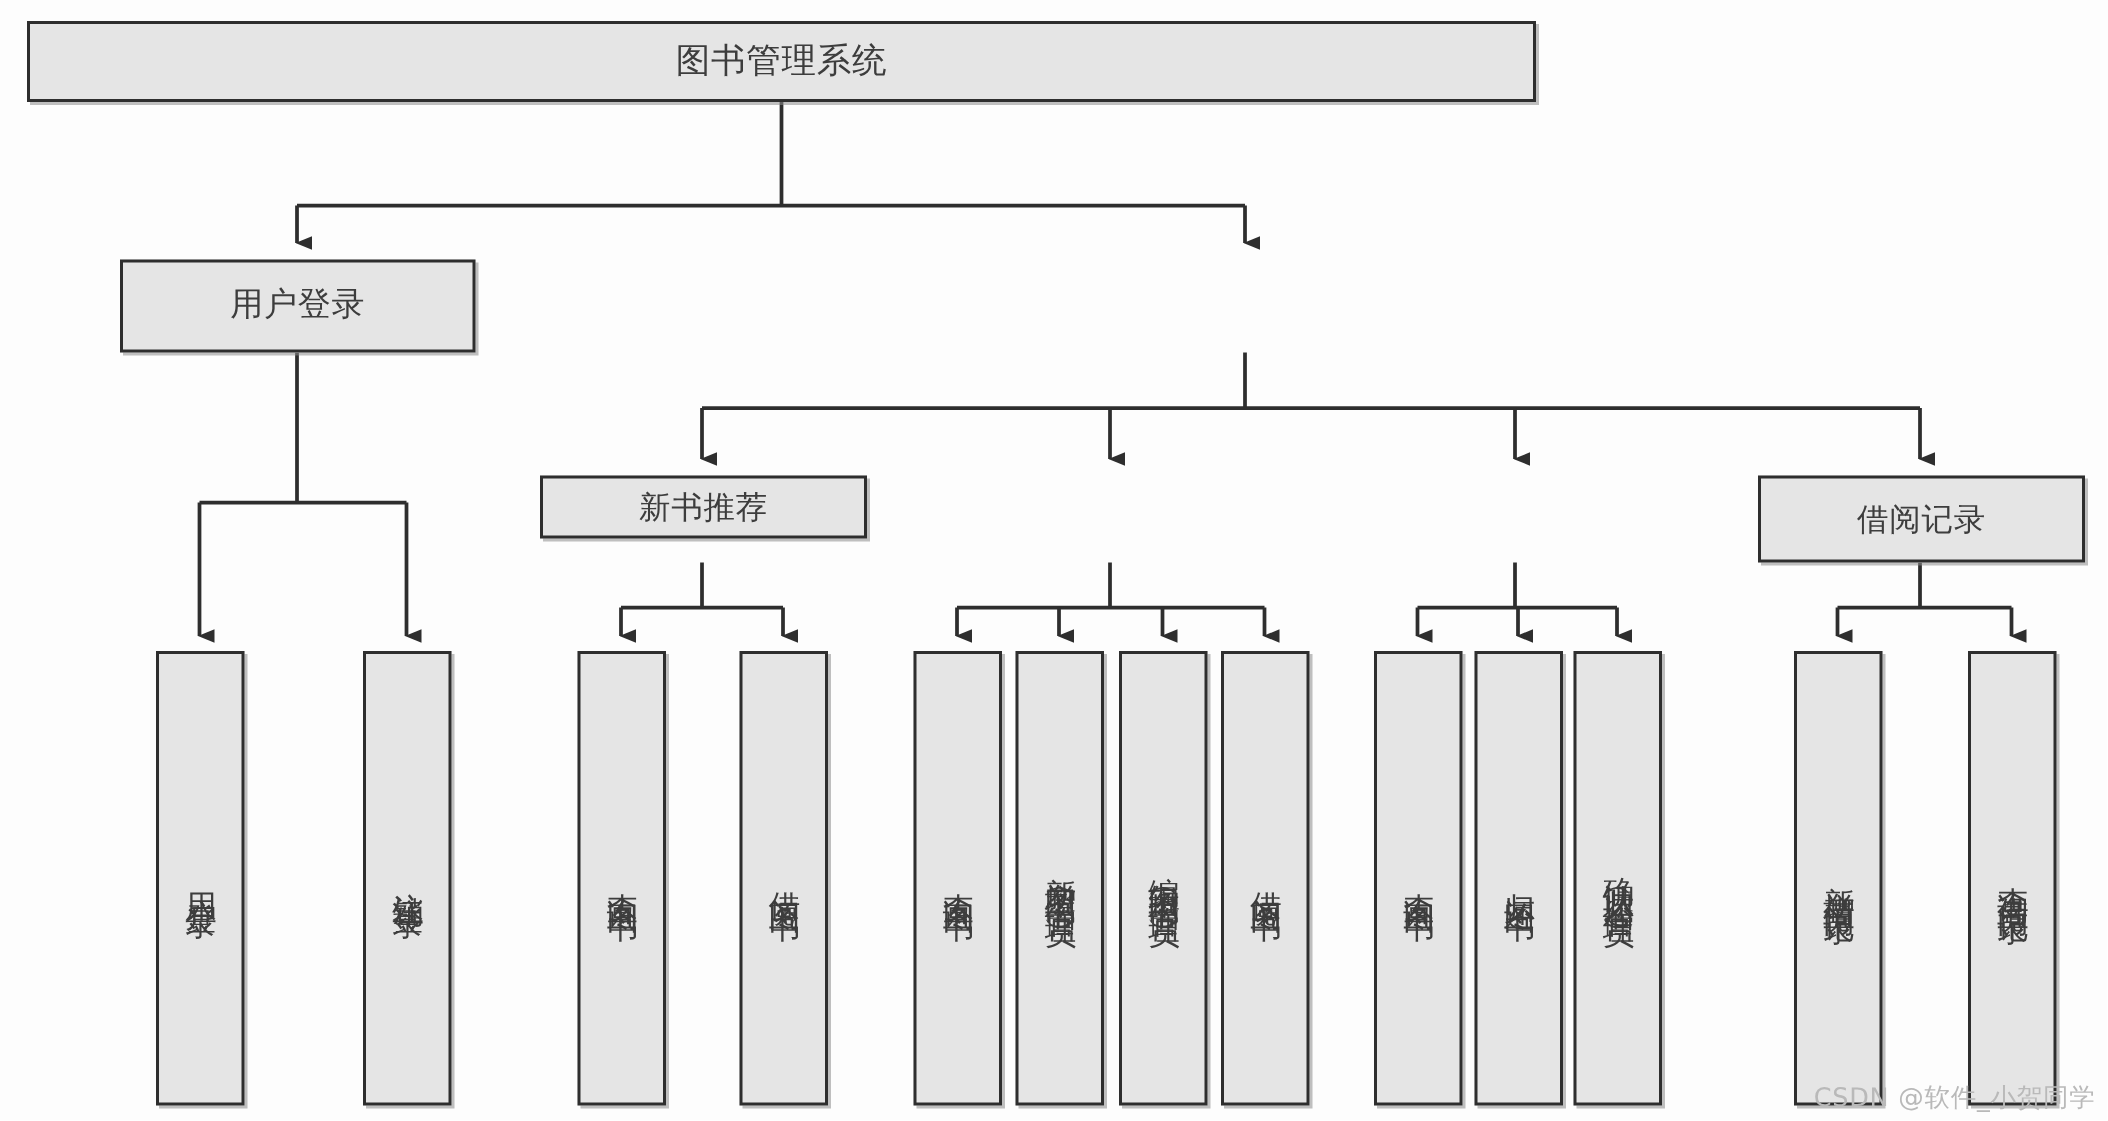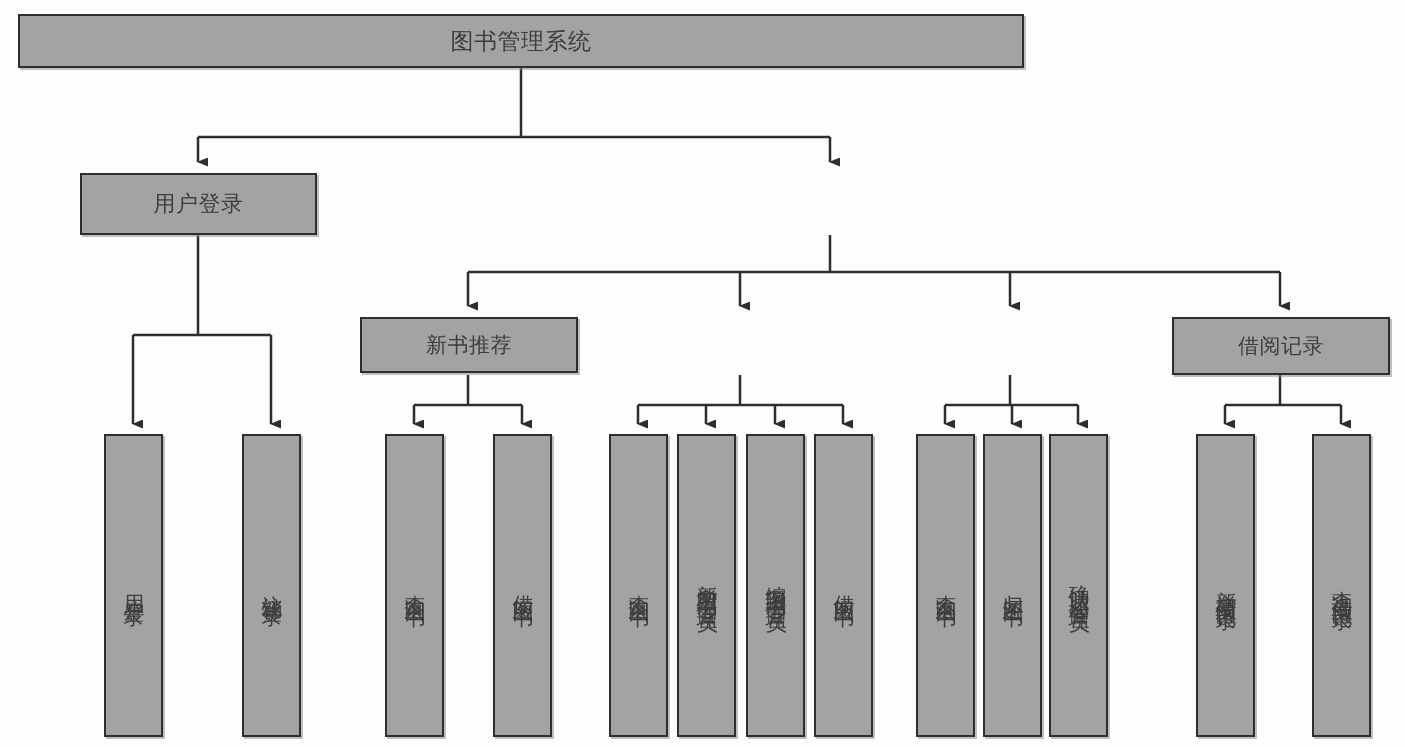--- a/index.html
+++ b/index.html
@@ -22,21 +22,21 @@
     position: absolute;
     left: 0;
     top: 0;
     width: 1405px;
     height: 747px;
     pointer-events: none;
   }
   .node {
     position: absolute;
     box-sizing: border-box;
-    background: #a3a3a3;
+    background: #e5e5e5;
     border: 2.5px solid #2e2e2e;
     box-shadow: 2px 2px 0 0 rgba(140,140,140,0.55);
     display: flex;
     align-items: center;
     justify-content: center;
     color: #3a3a3a;
   }
   .node .label {
     color: #3d3d3d;
     letter-spacing: 0.5px;
@@ -124,21 +124,21 @@
   </svg>
 
   <div class="node root" style="left:18px; top:14px; width:1006px; height:54px;">
     <span class="label">图书管理系统</span>
   </div>
 
   <div class="node level1" style="left:80px; top:173px; width:237px; height:62px;">
     <span class="label">用户登录</span>
   </div>
 
-  <div class="node level2" style="left:360px; top:317px; width:218px; height:56px;">
+  <div class="node level2" style="left:360px; top:317px; width:218px; height:42px;">
     <span class="label">新书推荐</span>
   </div>
   <div class="node level2" style="left:1172px; top:317px; width:218px; height:58px;">
     <span class="label">借阅记录</span>
   </div>
 
   <div class="node leaf" style="left:104px; top:434px; width:59px; height:303px;">
     <span class="label">用户登录</span>
   </div>
   <div class="node leaf" style="left:242px; top:434px; width:59px; height:303px;">
@@ -175,14 +175,15 @@
     <span class="label">确认归还（管理员）</span>
   </div>
 
   <div class="node leaf" style="left:1196px; top:434px; width:59px; height:303px;">
     <span class="label">新增借阅记录</span>
   </div>
   <div class="node leaf" style="left:1312px; top:434px; width:59px; height:303px;">
     <span class="label">查询借阅记录</span>
   </div>
 
+  <div id="watermark">CSDN @软件_小贺同学</div>
 
 </div>
 
 </body></html>

